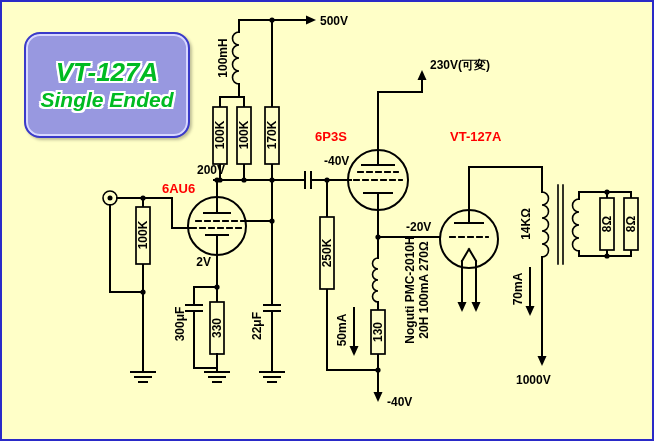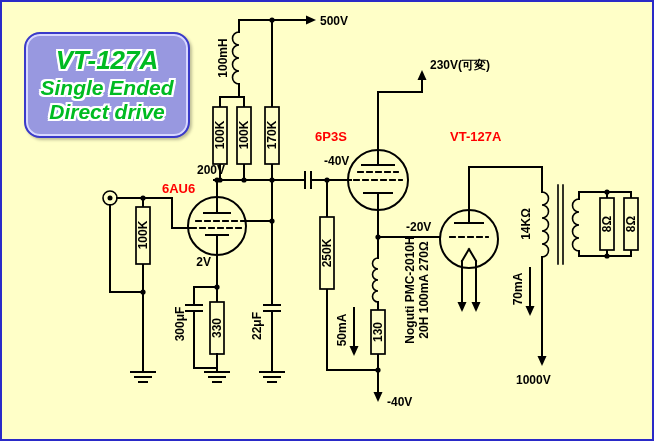--- a/index.html
+++ b/index.html
@@ -44,21 +44,20 @@
   .badge .l2,.badge .l3{font-size:21px;}
 </style>
 </head>
 <body>
 
 <div class="screen">
 
   <div class="badge">
     <span class="l1">VT-127A</span>
     <span class="l2">Single Ended</span>
-    <span class="l3">Direct drive</span>
   </div>
 
   <svg class="circuit" width="654" height="441" viewBox="0 0 654 441" xmlns="http://www.w3.org/2000/svg">
 
     <g>
       <path class="w" d="M237,18 H304"></path>
       <polygon class="arr" points="304,13.5 304,22.5 314,18"></polygon>
       <text class="lbl" x="318" y="23">500V</text>
     </g>
 

